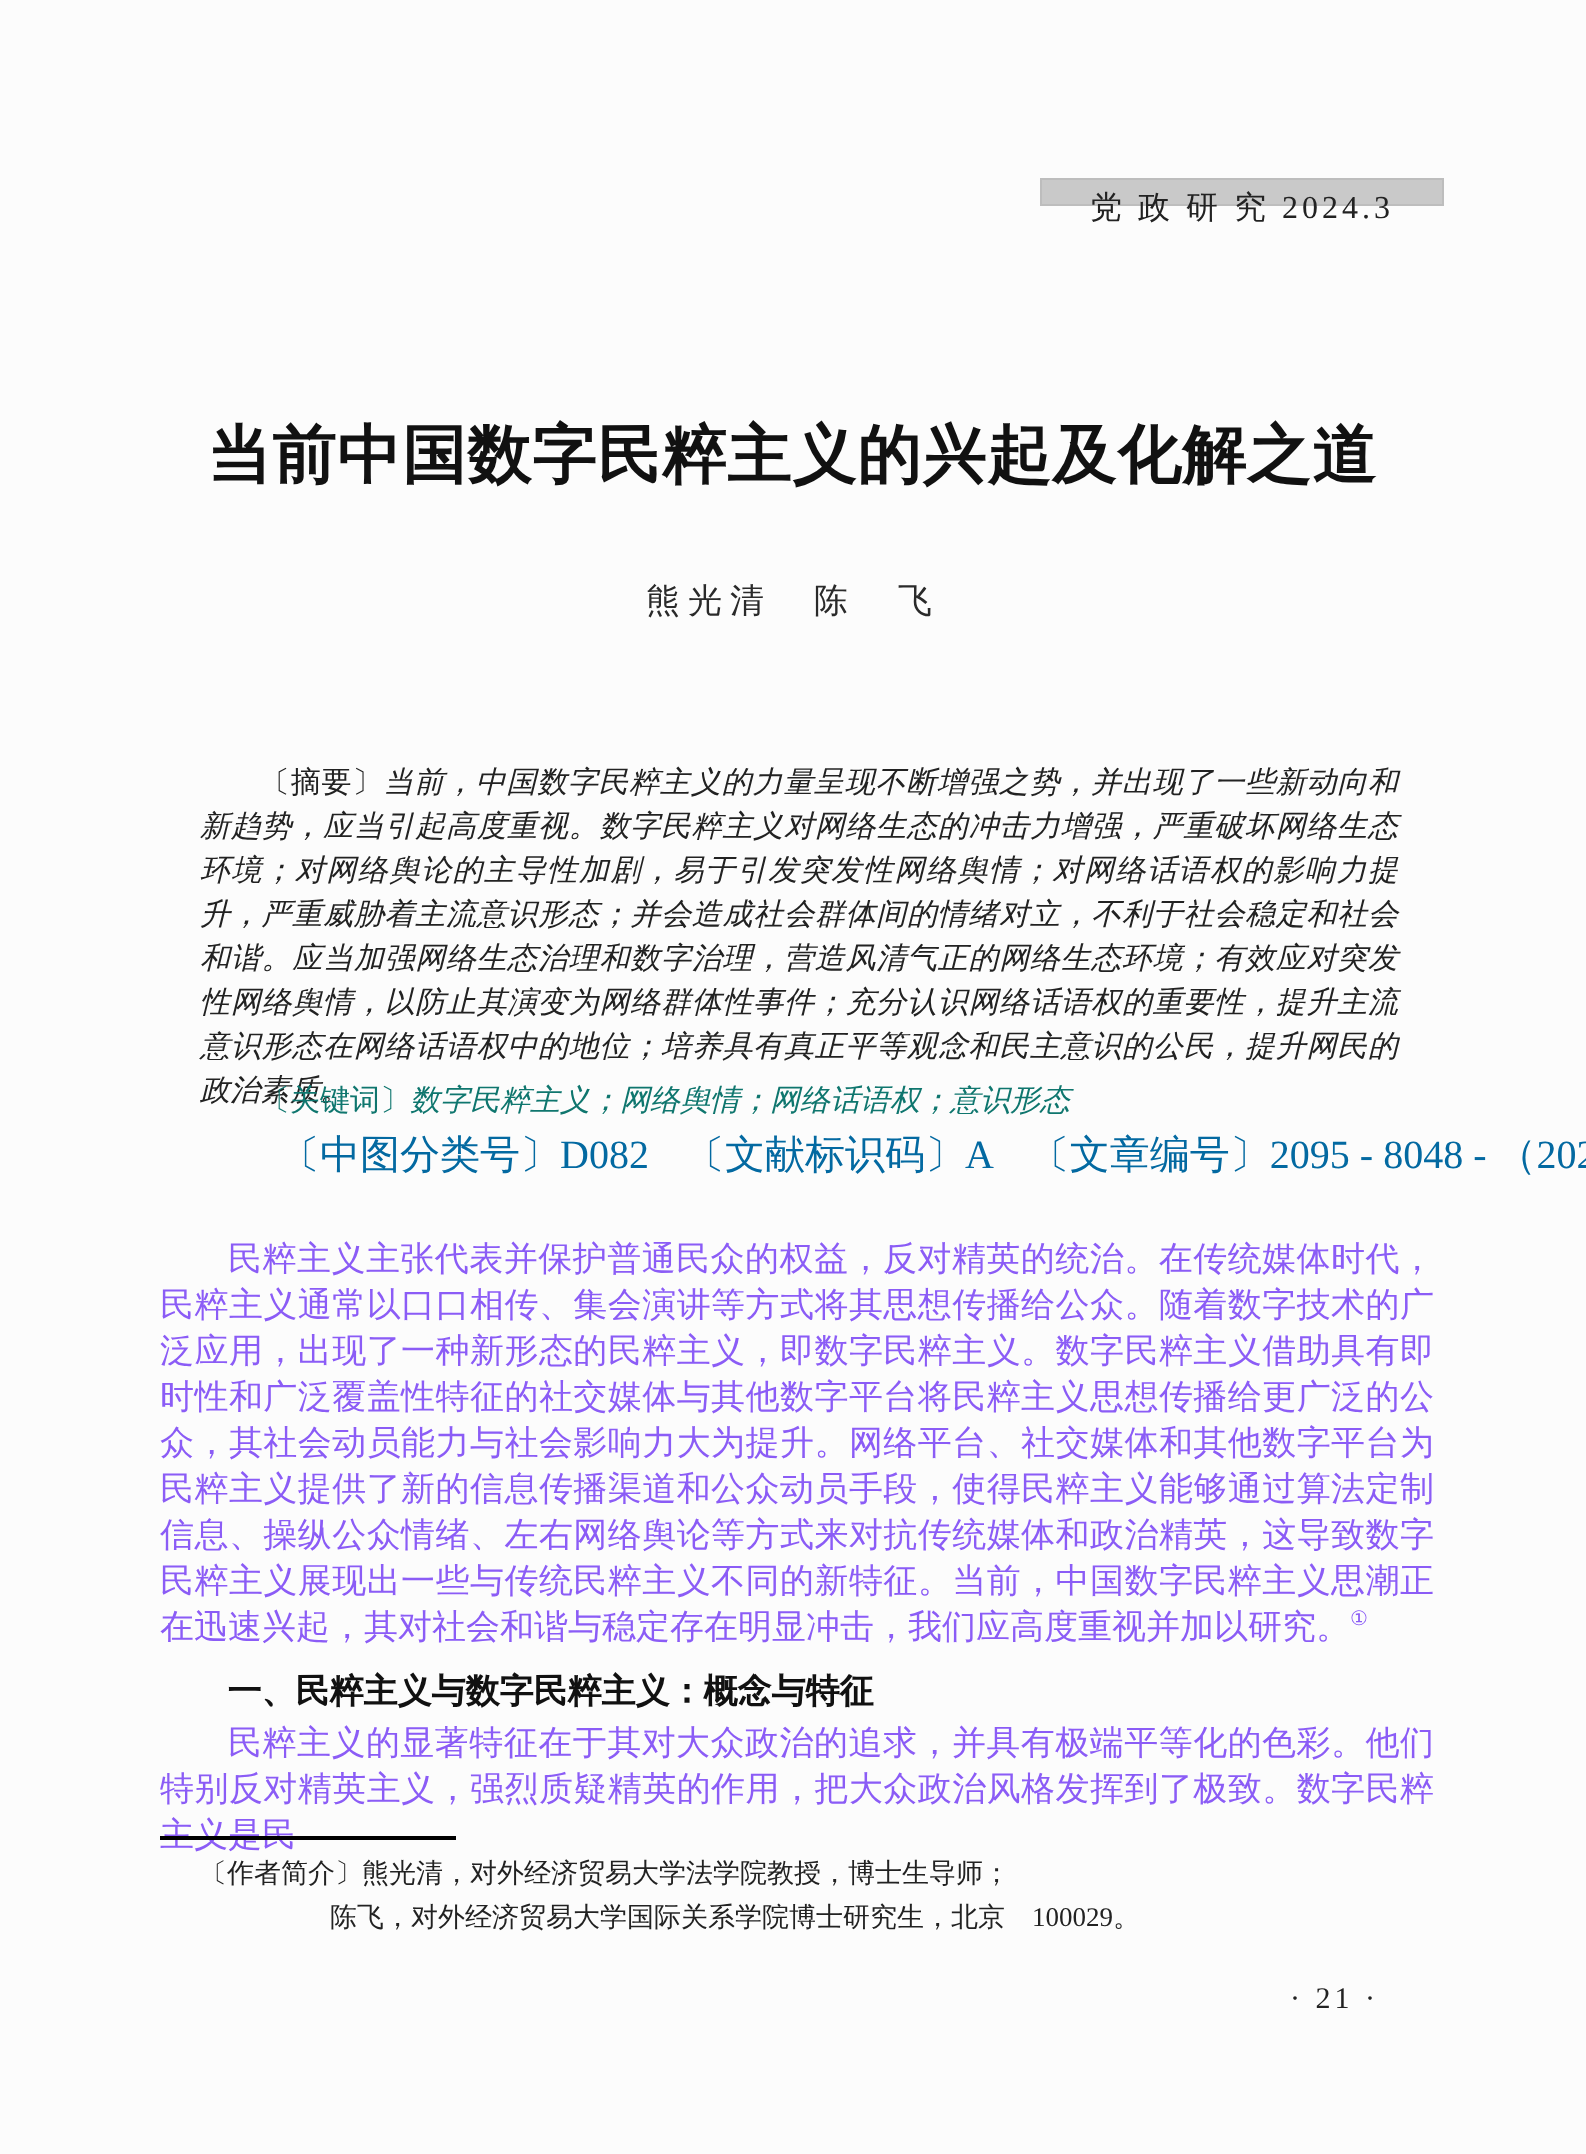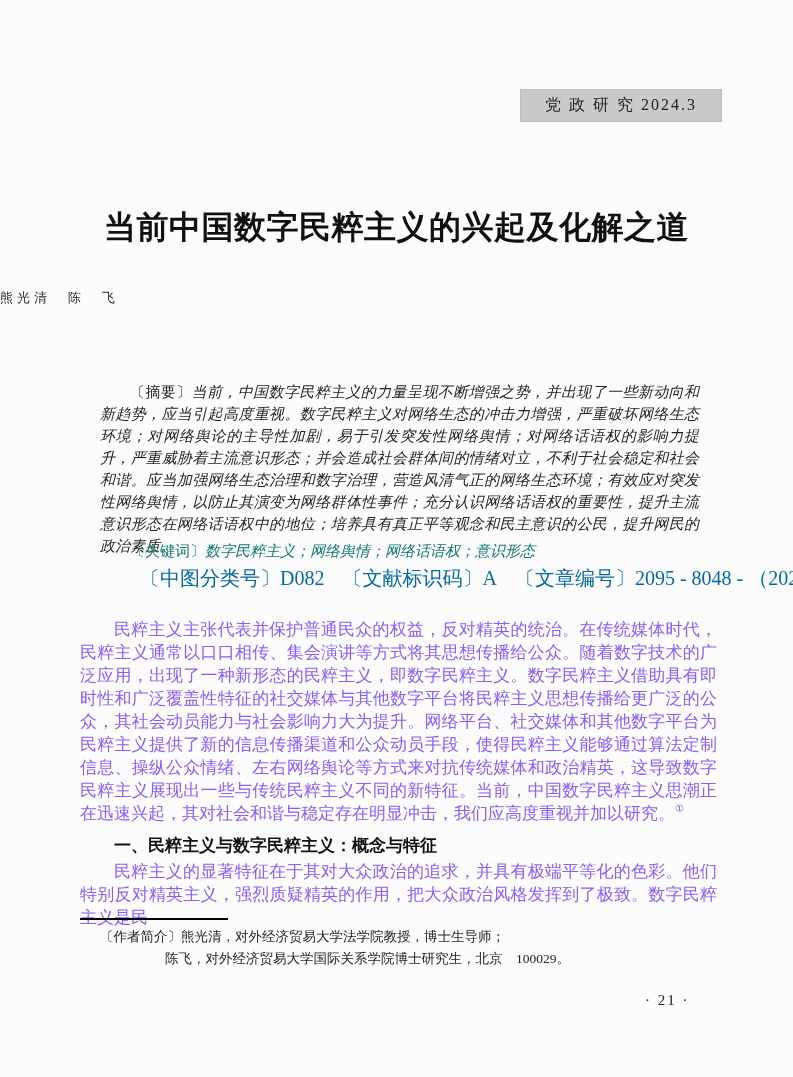--- a/index.html
+++ b/index.html
@@ -12,21 +12,21 @@
     background: #fcfcfc;
     color: #1c1c1c;
     overflow: hidden;
     font-family: "Liberation Serif", "DejaVu Serif", serif;
   }
   .badge {
     position: absolute;
     top: 89px;
     left: 520px;
     width: 202px;
-    height: 33px;
+    height: 14px;
     background: #c9c9c9;
     border: 1px solid #bdbdbd;
     text-align: center;
     line-height: 29px;
     font-size: 16px;
     letter-spacing: 2px;
     color: #222;
     font-family: "Liberation Serif", "DejaVu Serif", serif;
   }
   .title {
@@ -39,21 +39,22 @@
     font-weight: bold;
     font-size: 32px;
     letter-spacing: 0.5px;
     color: #111;
   }
   .authors {
     position: absolute;
     top: 289px;
     left: 0;
     width: 100%;
-    font-size: 13px;
+    text-align: center;
+    font-size: 17px;
     letter-spacing: 4px;
     color: #2a2a2a;
   }
   .abstract {
     position: absolute;
     top: 381px;
     left: 100px;
     width: 599px;
     font-size: 15px;
     line-height: 22px;

